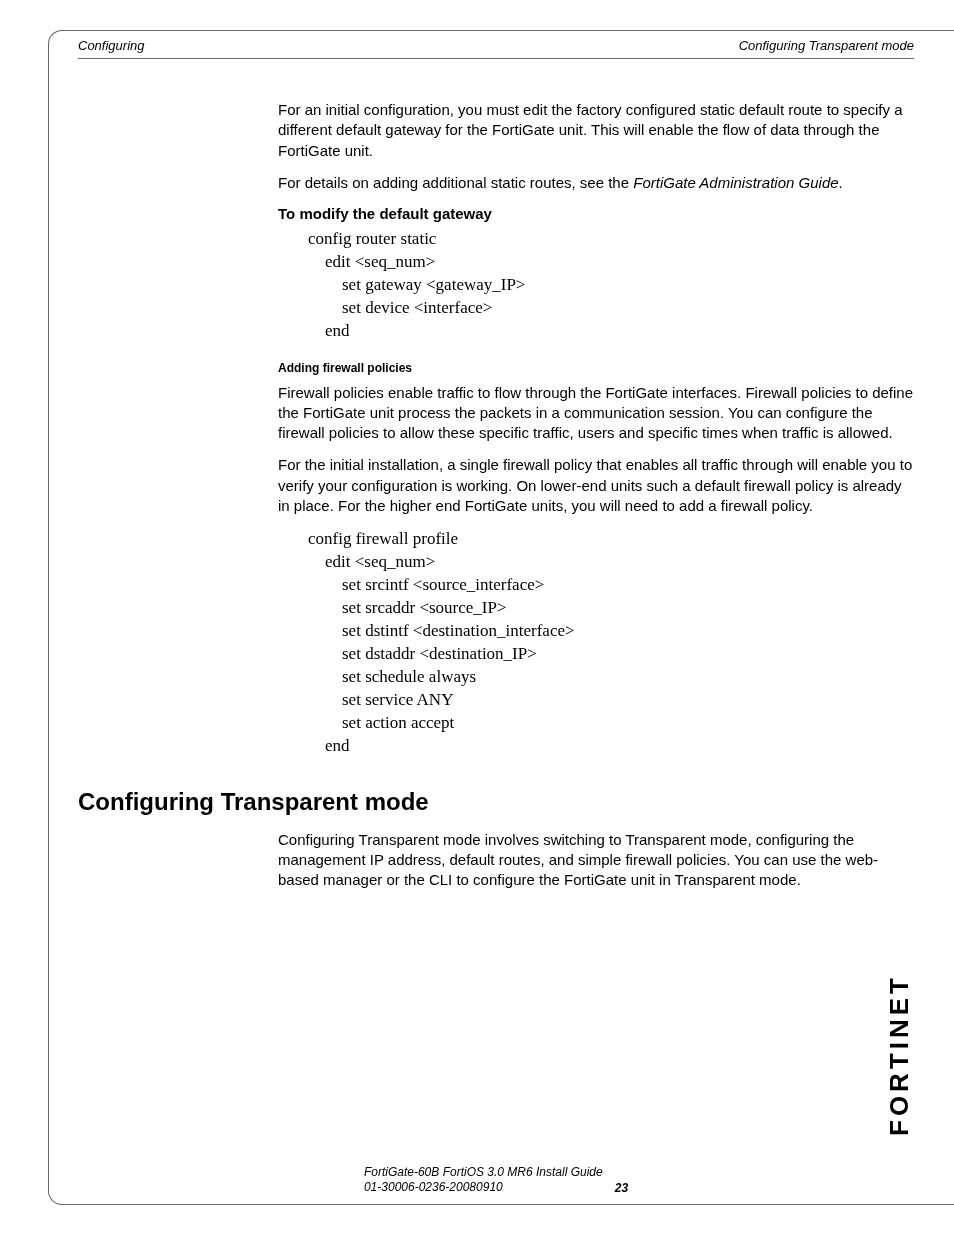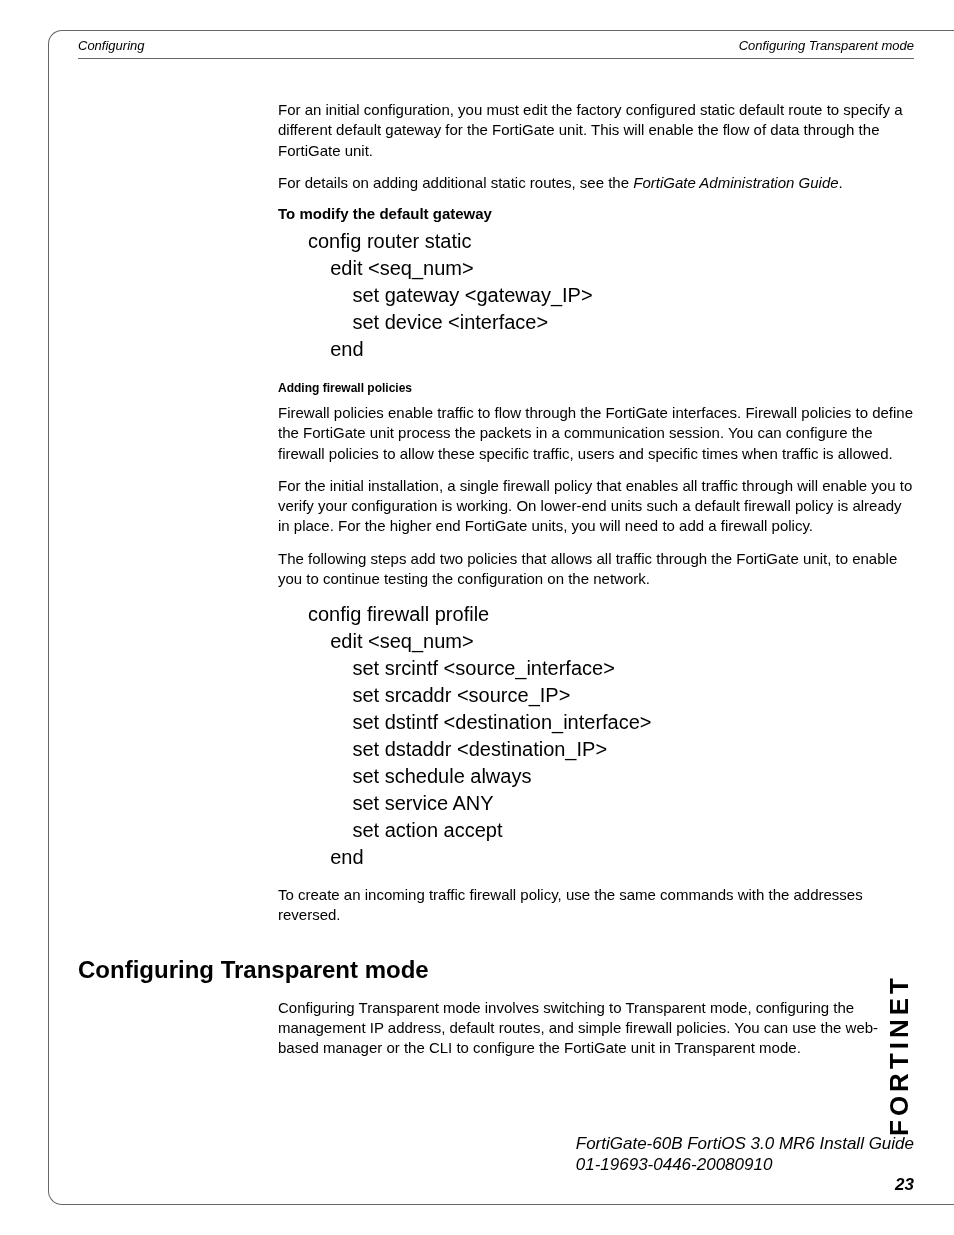--- a/index.html
+++ b/index.html
@@ -60,47 +60,46 @@
   .para {
     margin: 0 0 12px 0;
     line-height: 1.35;
   }
   .bold-sub {
     font-weight: bold;
     margin: 4px 0 6px 0;
   }
   pre.code {
     margin: 2px 0 14px 30px;
-    font-family: Liberation Sans, sans-serif;
-    font-size: 20px;
+    font-family: Liberation Serif, serif;
+    font-size: 17px;
     line-height: 1.35;
     white-space: pre;
   }
   h3.sub {
     font-size: 12px;
     font-weight: bold;
     margin: 18px 0 8px 0;
   }
   h2.section {
     font-size: 24px;
     font-weight: bold;
     margin: 30px 0 14px 0;
   }
   .wider { margin-left: 6px; }
   .footer {
     position: absolute;
     bottom: 40px;
     left: 78px;
     right: 40px;
     font-style: italic;
-    font-size: 17px;
+    font-size: 12px;
     display: flex;
     justify-content: center;
     align-items: flex-end;
-    flex-direction: column;
   }
   .footer .lines { line-height: 1.25; }
   .footer .pagenum { font-weight: bold; font-style: italic; margin-left: 12px; }
   .side-logo {
     position: absolute;
     right: 40px;
     bottom: 80px;
     width: 30px;
     height: 200px;
     display: flex;
@@ -138,45 +137,43 @@
       <p class="bold-sub">To modify the default gateway</p>
       <pre class="code">config router static
     edit &lt;seq_num&gt;
         set gateway &lt;gateway_IP&gt;
         set device &lt;interface&gt;
     end</pre>
 
       <h3 class="sub">Adding firewall policies</h3>
       <p class="para">Firewall policies enable traffic to flow through the FortiGate interfaces. Firewall policies to define the FortiGate unit process the packets in a communication session. You can configure the firewall policies to allow these specific traffic, users and specific times when traffic is allowed.</p>
       <p class="para">For the initial installation, a single firewall policy that enables all traffic through will enable you to verify your configuration is working. On lower-end units such a default firewall policy is already in place. For the higher end FortiGate units, you will need to add a firewall policy.</p>
-      <p class="para">The following steps add two policies that allows all traffic through the FortiGate unit, to enable you to continue testing the configuration on the network.</p>
       <pre class="code">config firewall profile
     edit &lt;seq_num&gt;
         set srcintf &lt;source_interface&gt;
         set srcaddr &lt;source_IP&gt;
         set dstintf &lt;destination_interface&gt;
         set dstaddr &lt;destination_IP&gt;
         set schedule always
         set service ANY
         set action accept
     end</pre>
-      <p class="para">To create an incoming traffic firewall policy, use the same commands with the addresses reversed.</p>
     </div>
 
     <h2 class="section wider">Configuring Transparent mode</h2>
 
     <div class="narrow">
       <p class="para">Configuring Transparent mode involves switching to Transparent mode, configuring the management IP address, default routes, and simple firewall policies. You can use the web-based manager or the CLI to configure the FortiGate unit in Transparent mode.</p>
     </div>
   </div>
 
   <div class="side-logo">
     <span>FORTINET</span>
   </div>
 
   <div class="footer">
     <div class="lines">
       <div>FortiGate-60B FortiOS 3.0 MR6 Install Guide</div>
-      <div>01-19693-0446-20080910</div>
+      <div>01-30006-0236-20080910</div>
     </div>
     <div class="pagenum">23</div>
   </div>
 </div>
 
 </body></html>

